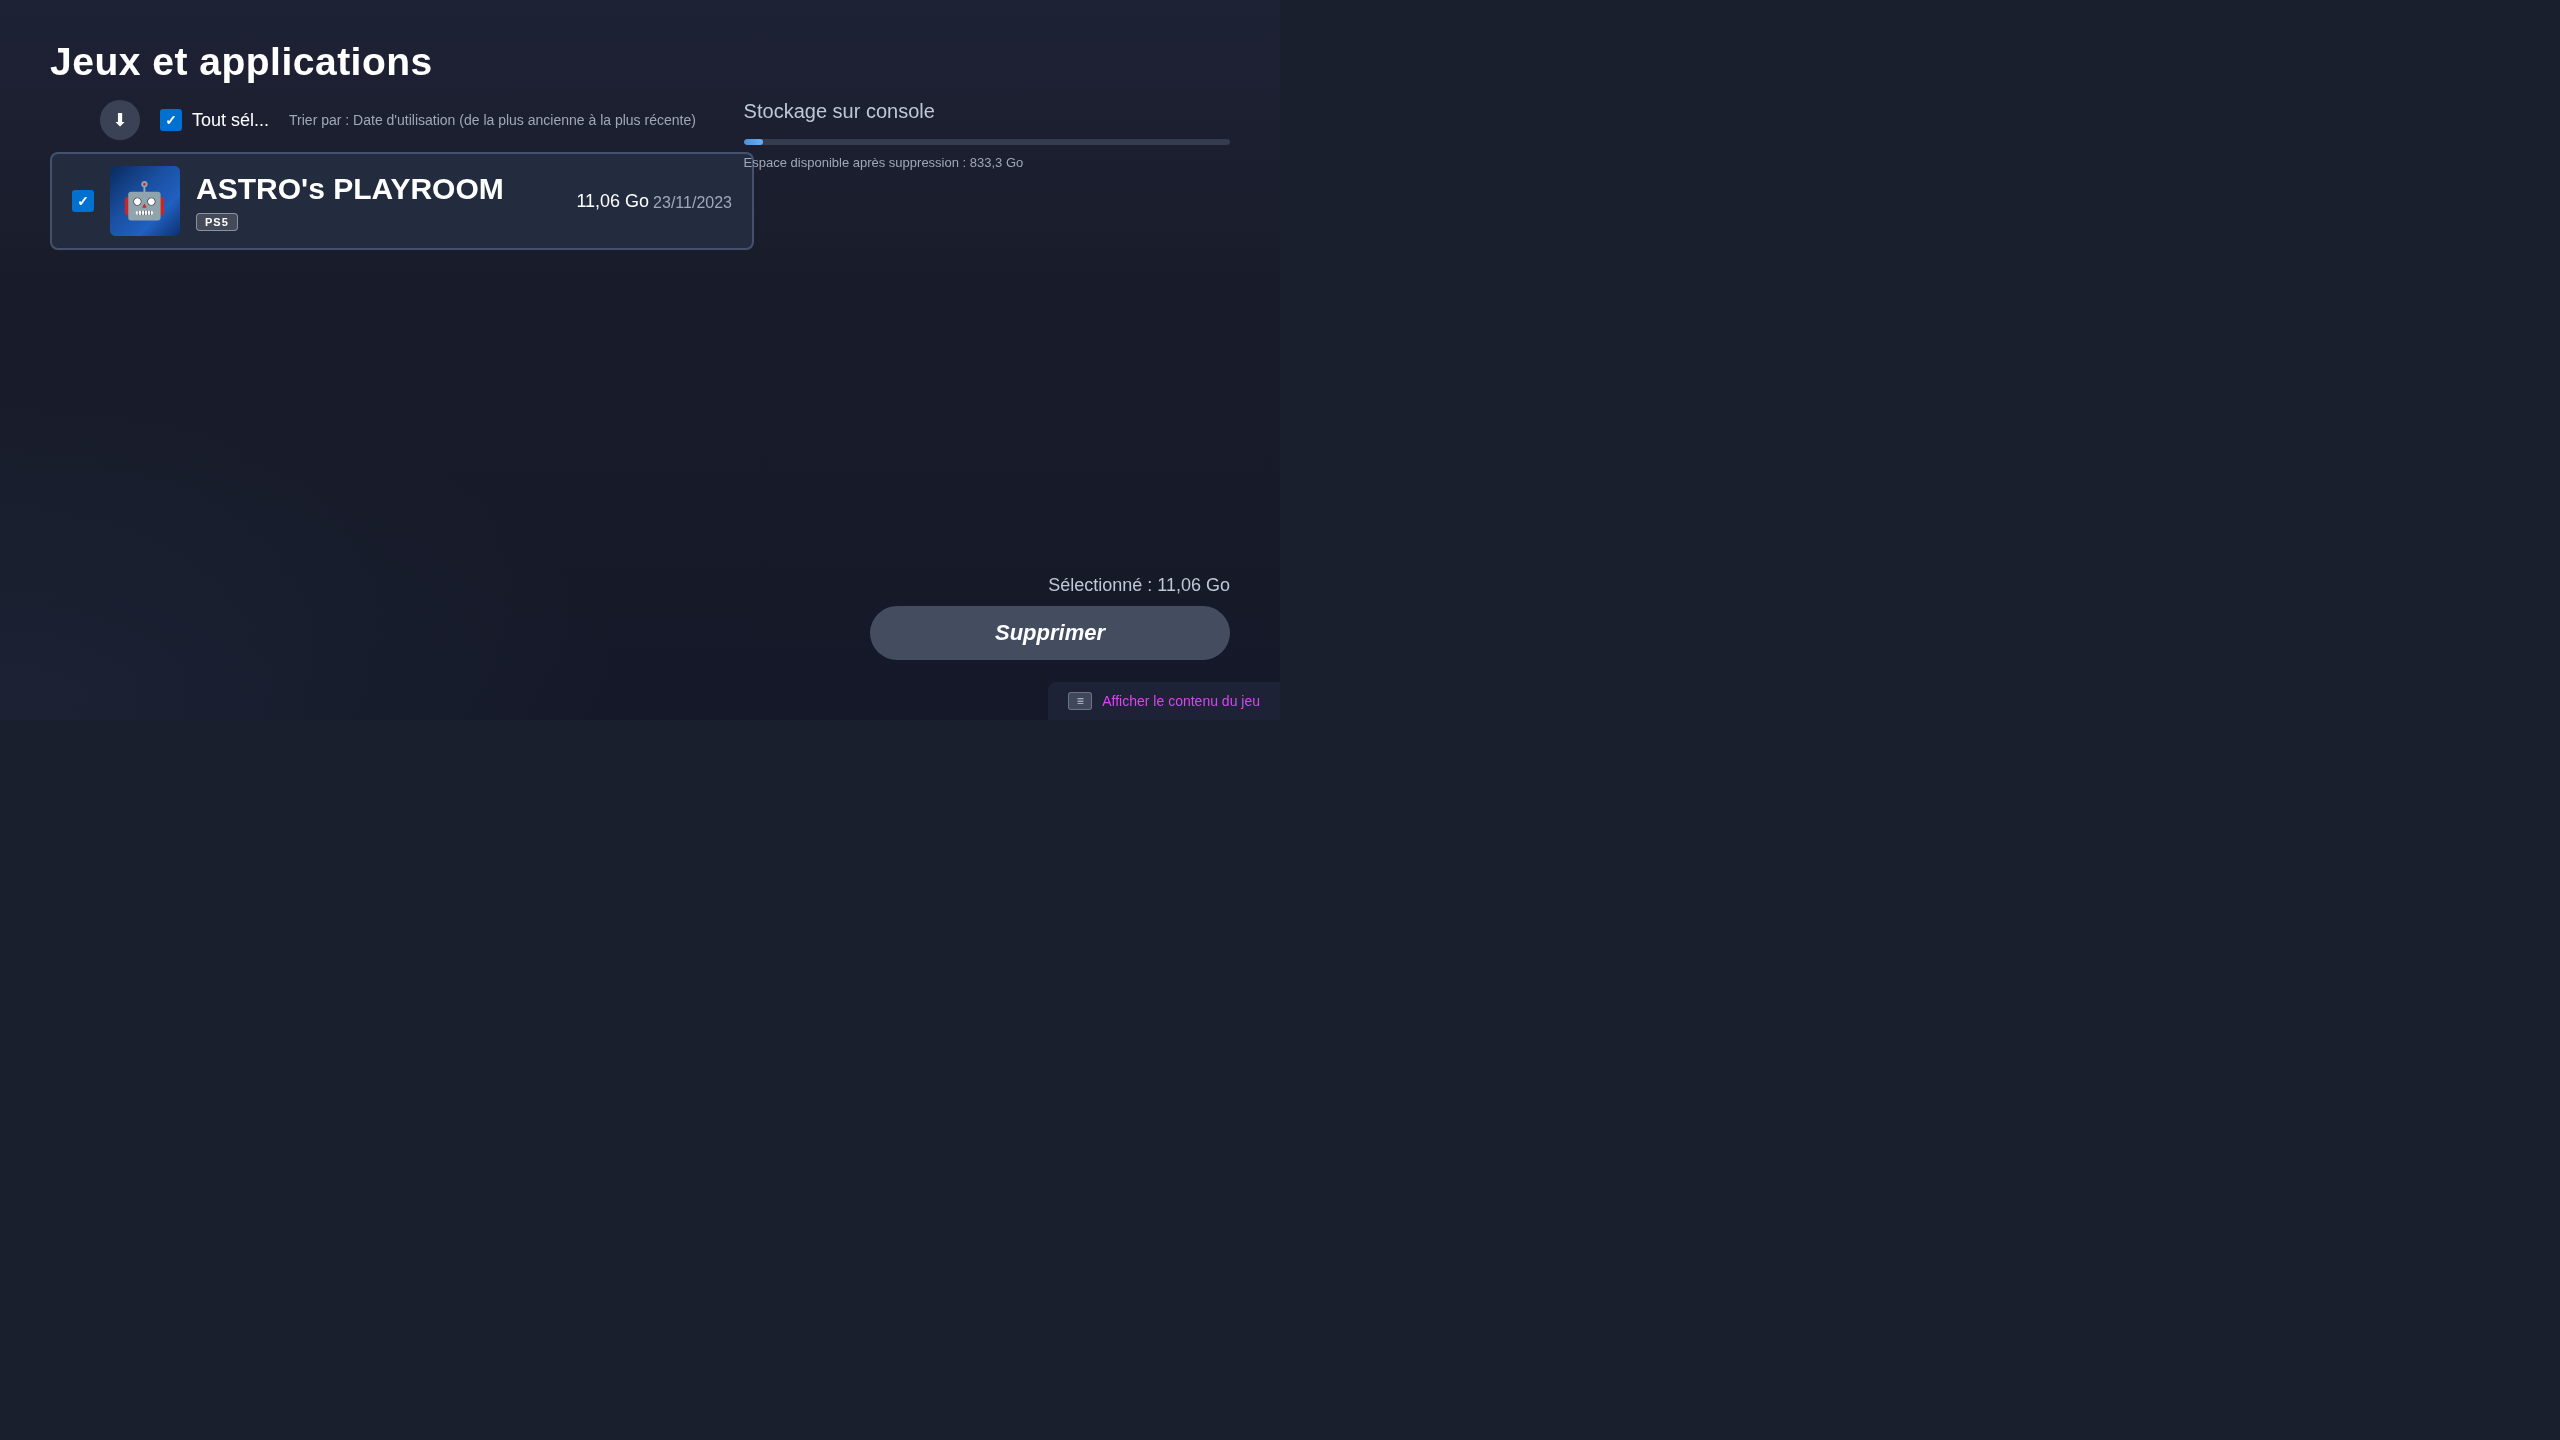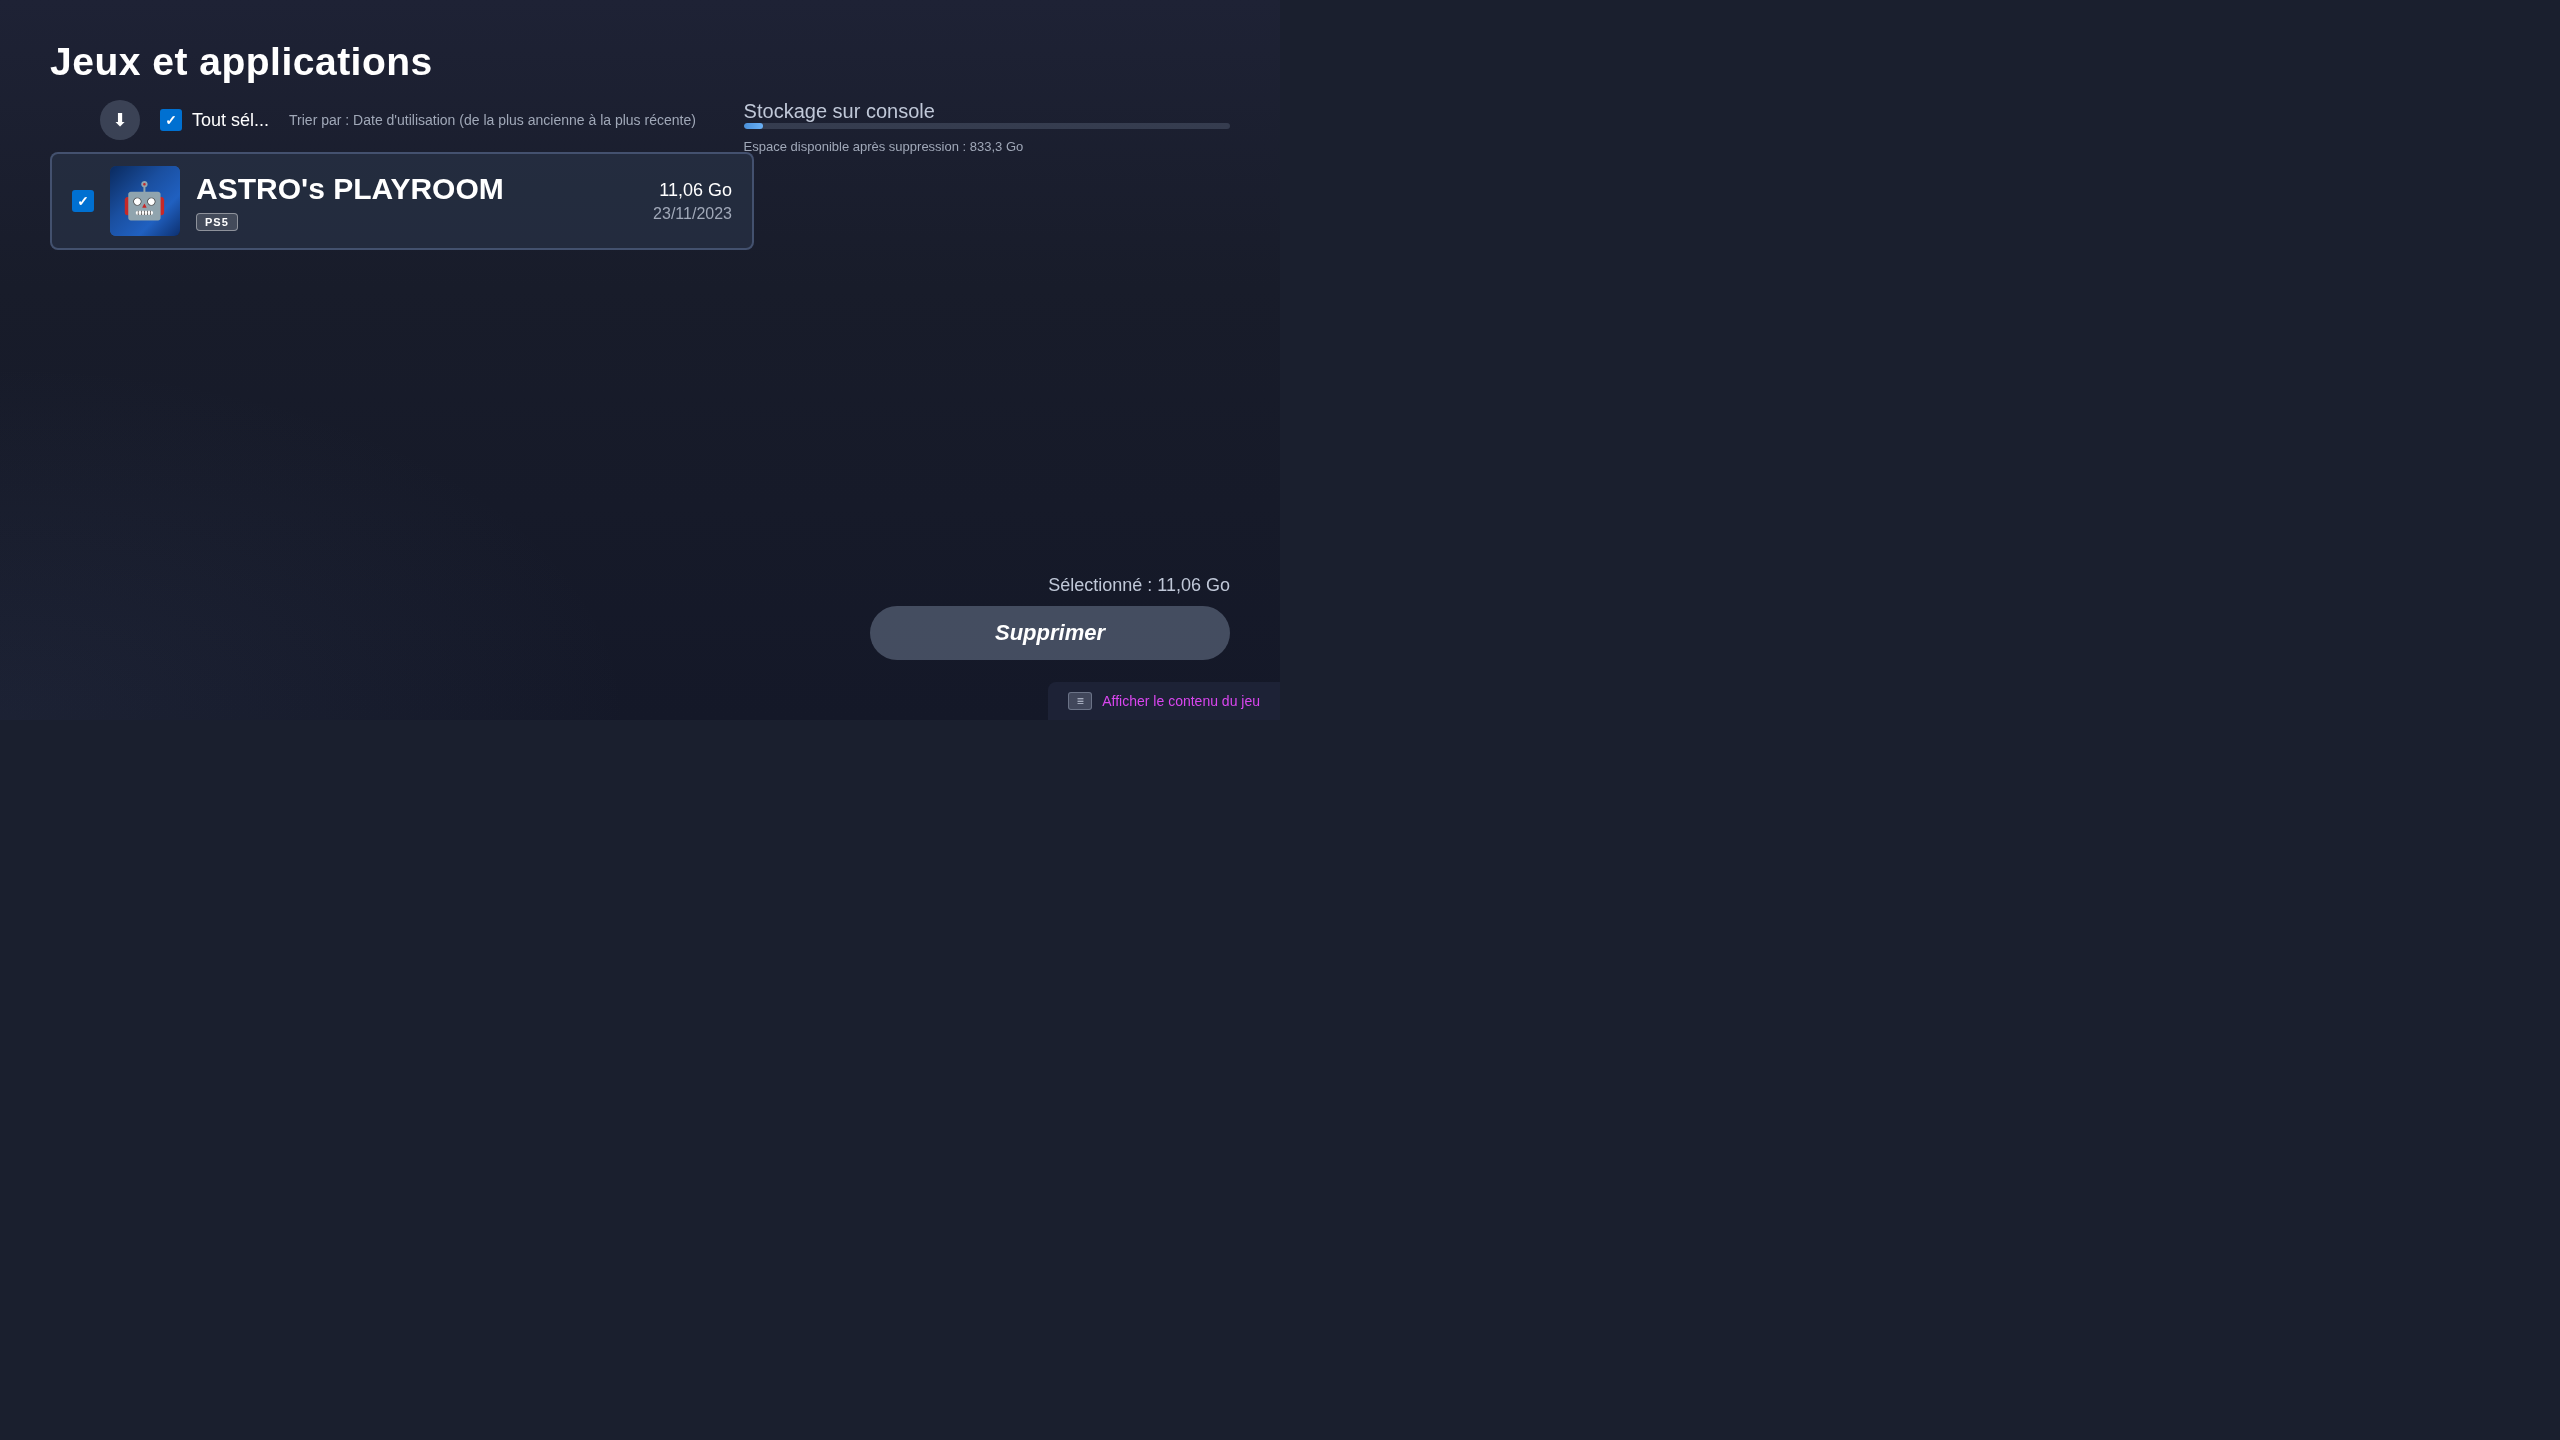--- a/index.html
+++ b/index.html
@@ -220,21 +220,21 @@
       padding: 2px 8px;
       font-size: 11px;
       font-weight: 700;
       color: #ffffff;
       letter-spacing: 1px;
     }
 
     .game-meta {
       text-align: right;
       display: flex;
-      flex-direction: column;
+      flex-direction: row;
       align-items: flex-end;
       gap: 4px;
       margin-left: auto;
     }
 
     .game-size {
       font-size: 18px;
       color: #ffffff;
     }
 
@@ -247,20 +247,21 @@
     .right-panel {
       position: absolute;
       right: 50px;
       top: 100px;
       width: 38%;
     }
 
     .storage-title {
       font-size: 20px;
       color: #c0c8d8;
+      margin-bottom: 16px;
       font-weight: 500;
     }
 
     .storage-bar-container {
       width: 100%;
       height: 6px;
       background: rgba(80, 90, 110, 0.5);
       border-radius: 3px;
       margin-bottom: 10px;
       overflow: hidden;

